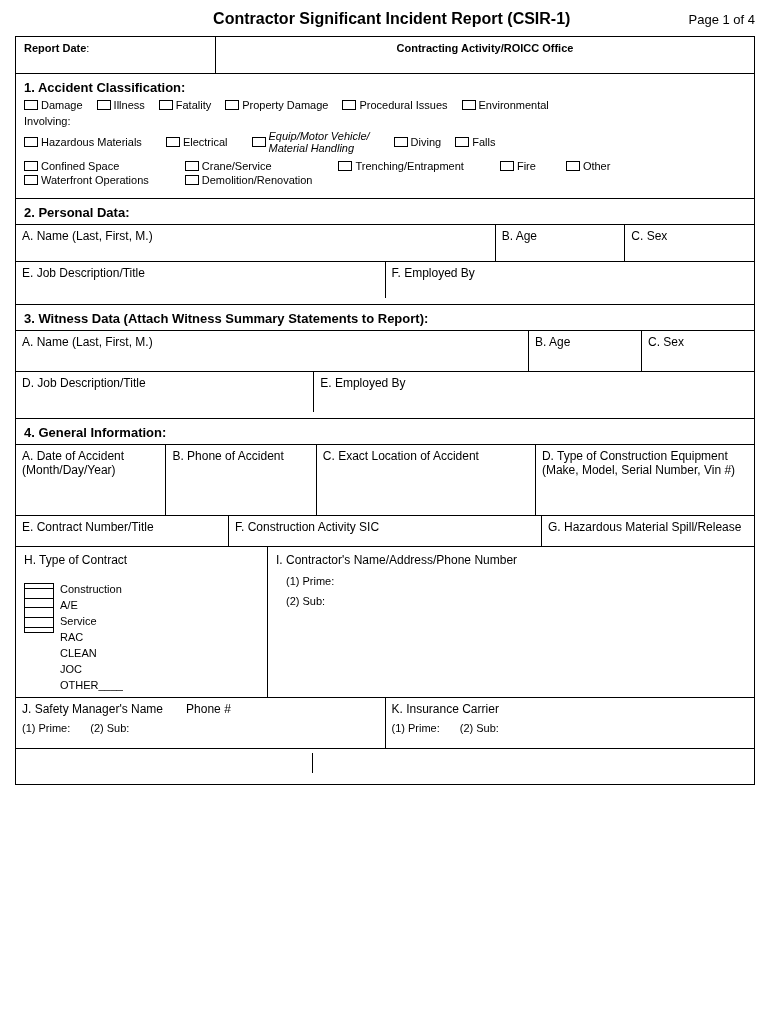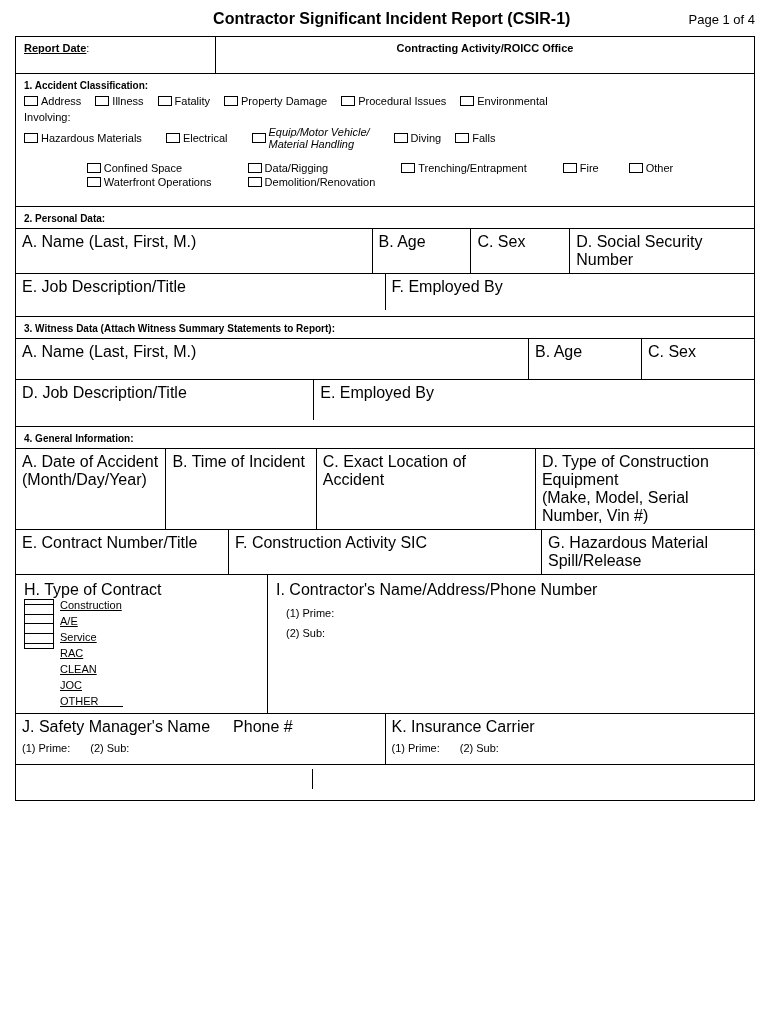--- a/index.html
+++ b/index.html
@@ -39,21 +39,21 @@
     .section {
       border-bottom: 1px solid #000;
       padding: 6px 8px;
     }
     .section:last-child {
       border-bottom: none;
     }
     .section-title {
       font-weight: bold;
       margin-bottom: 4px;
-      font-size: 10px;
+      font-size: 13px;
     }
     .checkbox-row {
       display: flex;
       align-items: center;
       flex-wrap: wrap;
       gap: 4px;
       margin: 3px 0;
     }
     .checkbox-item {
       display: flex;
@@ -80,21 +80,21 @@
     }
     .personal-data-cell {
       border-right: 1px solid #000;
       padding: 4px 6px;
       min-height: 36px;
     }
     .personal-data-cell:last-child {
       border-right: none;
     }
     .cell-label {
-      font-size: 16px;
+      font-size: 12px;
       font-weight: normal;
     }
     .personal-data-row2 {
       display: flex;
       border-top: 1px solid #000;
       margin: 0 -8px;
     }
     .data-cell2 {
       border-right: 1px solid #000;
       padding: 4px 6px;
@@ -220,34 +220,34 @@
   <div class="page-header">
     <div style="width: 80px;"></div>
     <div class="page-title">Contractor Significant Incident Report  (CSIR-1)</div>
     <div class="page-number">Page 1 of 4</div>
   </div>
 
   <div class="form-border">
 
     <div style="display:flex; border-bottom: 1px solid #000;">
       <div style="width: 200px; padding: 5px 8px; border-right: 1px solid #000; min-height: 36px;">
-        <span style="font-weight:bold;text-decoration:underline;">Report Date</span><span>:</span>
+        <span style="font-weight:bold;">Report Date</span><span>:</span>
       </div>
       <div style="flex:1; padding: 5px 8px; min-height: 36px; text-align:center;">
         <span style="font-weight:bold;">Contracting Activity/ROICC Office</span>
       </div>
     </div>
 
     <div class="section">
       <div class="section-title">1. Accident Classification:</div>
 
       <div class="checkbox-row">
         <div class="checkbox-item">
           <span class="checkbox-box"></span>
-          <span>Address</span>
+          <span>Damage</span>
         </div>
         <div class="checkbox-item">
           <span class="checkbox-box"></span>
           <span>Illness</span>
         </div>
         <div class="checkbox-item">
           <span class="checkbox-box"></span>
           <span>Fatality</span>
         </div>
         <div class="checkbox-item">
@@ -282,35 +282,35 @@
         <div class="checkbox-item" style="margin-left:10px;align-items:center;">
           <span class="checkbox-box"></span>
           <span>Diving</span>
         </div>
         <div class="checkbox-item">
           <span class="checkbox-box"></span>
           <span>Falls</span>
         </div>
       </div>
 
-      <div style="display:flex; align-items:flex-start; margin: 12px 0; justify-content: center;">
+      <div style="display:flex; align-items:flex-start; margin: 6px 0;">
         <div style="display:flex; flex-direction:column; margin-right: 6px;">
           <div class="checkbox-item" style="margin-bottom: 2px;">
             <span class="checkbox-box"></span>
             <span>Confined Space</span>
           </div>
           <div class="checkbox-item">
             <span class="checkbox-box"></span>
             <span>Waterfront Operations</span>
           </div>
         </div>
         <div style="display:flex; flex-direction:column; margin-right: 6px; margin-left: 20px;">
           <div class="checkbox-item" style="margin-bottom: 2px;">
             <span class="checkbox-box"></span>
-            <span>Data/Rigging</span>
+            <span>Crane/Service</span>
           </div>
           <div class="checkbox-item">
             <span class="checkbox-box"></span>
             <span>Demolition/Renovation</span>
           </div>
         </div>
         <div style="display:flex; flex-direction:column; margin-right: 6px; margin-left: 10px;">
           <div class="checkbox-item">
             <span class="checkbox-box"></span>
             <span>Trenching/Entrapment</span>
@@ -337,23 +337,20 @@
       <div class="personal-data-row">
         <div class="personal-data-cell" style="flex: 4;">
           <span class="cell-label">A. Name (Last, First, M.)</span>
         </div>
         <div class="personal-data-cell" style="flex: 1;">
           <span class="cell-label">B. Age</span>
         </div>
         <div class="personal-data-cell" style="flex: 1;">
           <span class="cell-label">C. Sex</span>
         </div>
-        <div class="personal-data-cell" style="flex: 2;">
-          <span class="cell-label">D. Social Security Number</span>
-        </div>
       </div>
 
       <div class="personal-data-row2">
         <div class="data-cell2">
           <span class="cell-label">E. Job Description/Title</span>
         </div>
         <div class="data-cell2">
           <span class="cell-label">F. Employed By</span>
         </div>
       </div>
@@ -385,21 +382,21 @@
     </div>
 
     <div class="section">
       <div class="section-title">4. General Information:</div>
 
       <div class="gen-row1">
         <div class="gen-cell" style="flex: 2;">
           <span class="cell-label">A. Date of Accident<br>(Month/Day/Year)</span>
         </div>
         <div class="gen-cell" style="flex: 2;">
-          <span class="cell-label">B. Time of Incident</span>
+          <span class="cell-label">B. Phone of Accident</span>
         </div>
         <div class="gen-cell" style="flex: 3;">
           <span class="cell-label">C. Exact Location of Accident</span>
         </div>
         <div class="gen-cell" style="flex: 3;">
           <span class="cell-label">D. Type of Construction Equipment<br>(Make, Model, Serial Number, Vin #)</span>
         </div>
       </div>
 
       <div class="gen-row2">
@@ -410,21 +407,21 @@
           <span class="cell-label">F.  Construction Activity SIC</span>
         </div>
         <div class="gen-cell2" style="flex: 2;">
           <span class="cell-label">G. Hazardous Material Spill/Release</span>
         </div>
       </div>
 
       <div class="gen-row3">
         <div class="gen-cell3" style="flex: 2;">
           <span class="cell-label">H. Type of Contract</span>
-          <div style="display:flex; margin-top: 0; text-decoration: underline;">
+          <div style="display:flex; margin-top: 16px;">
             <div class="lined-box">
               <div class="lined-box-line"></div>
               <div class="lined-box-line"></div>
               <div class="lined-box-line"></div>
               <div class="lined-box-line"></div>
               <div class="lined-box-line"></div>
             </div>
             <div style="display:flex; flex-direction:column; gap: 4px;">
               <span>Construction</span>
               <span>A/E</span>

